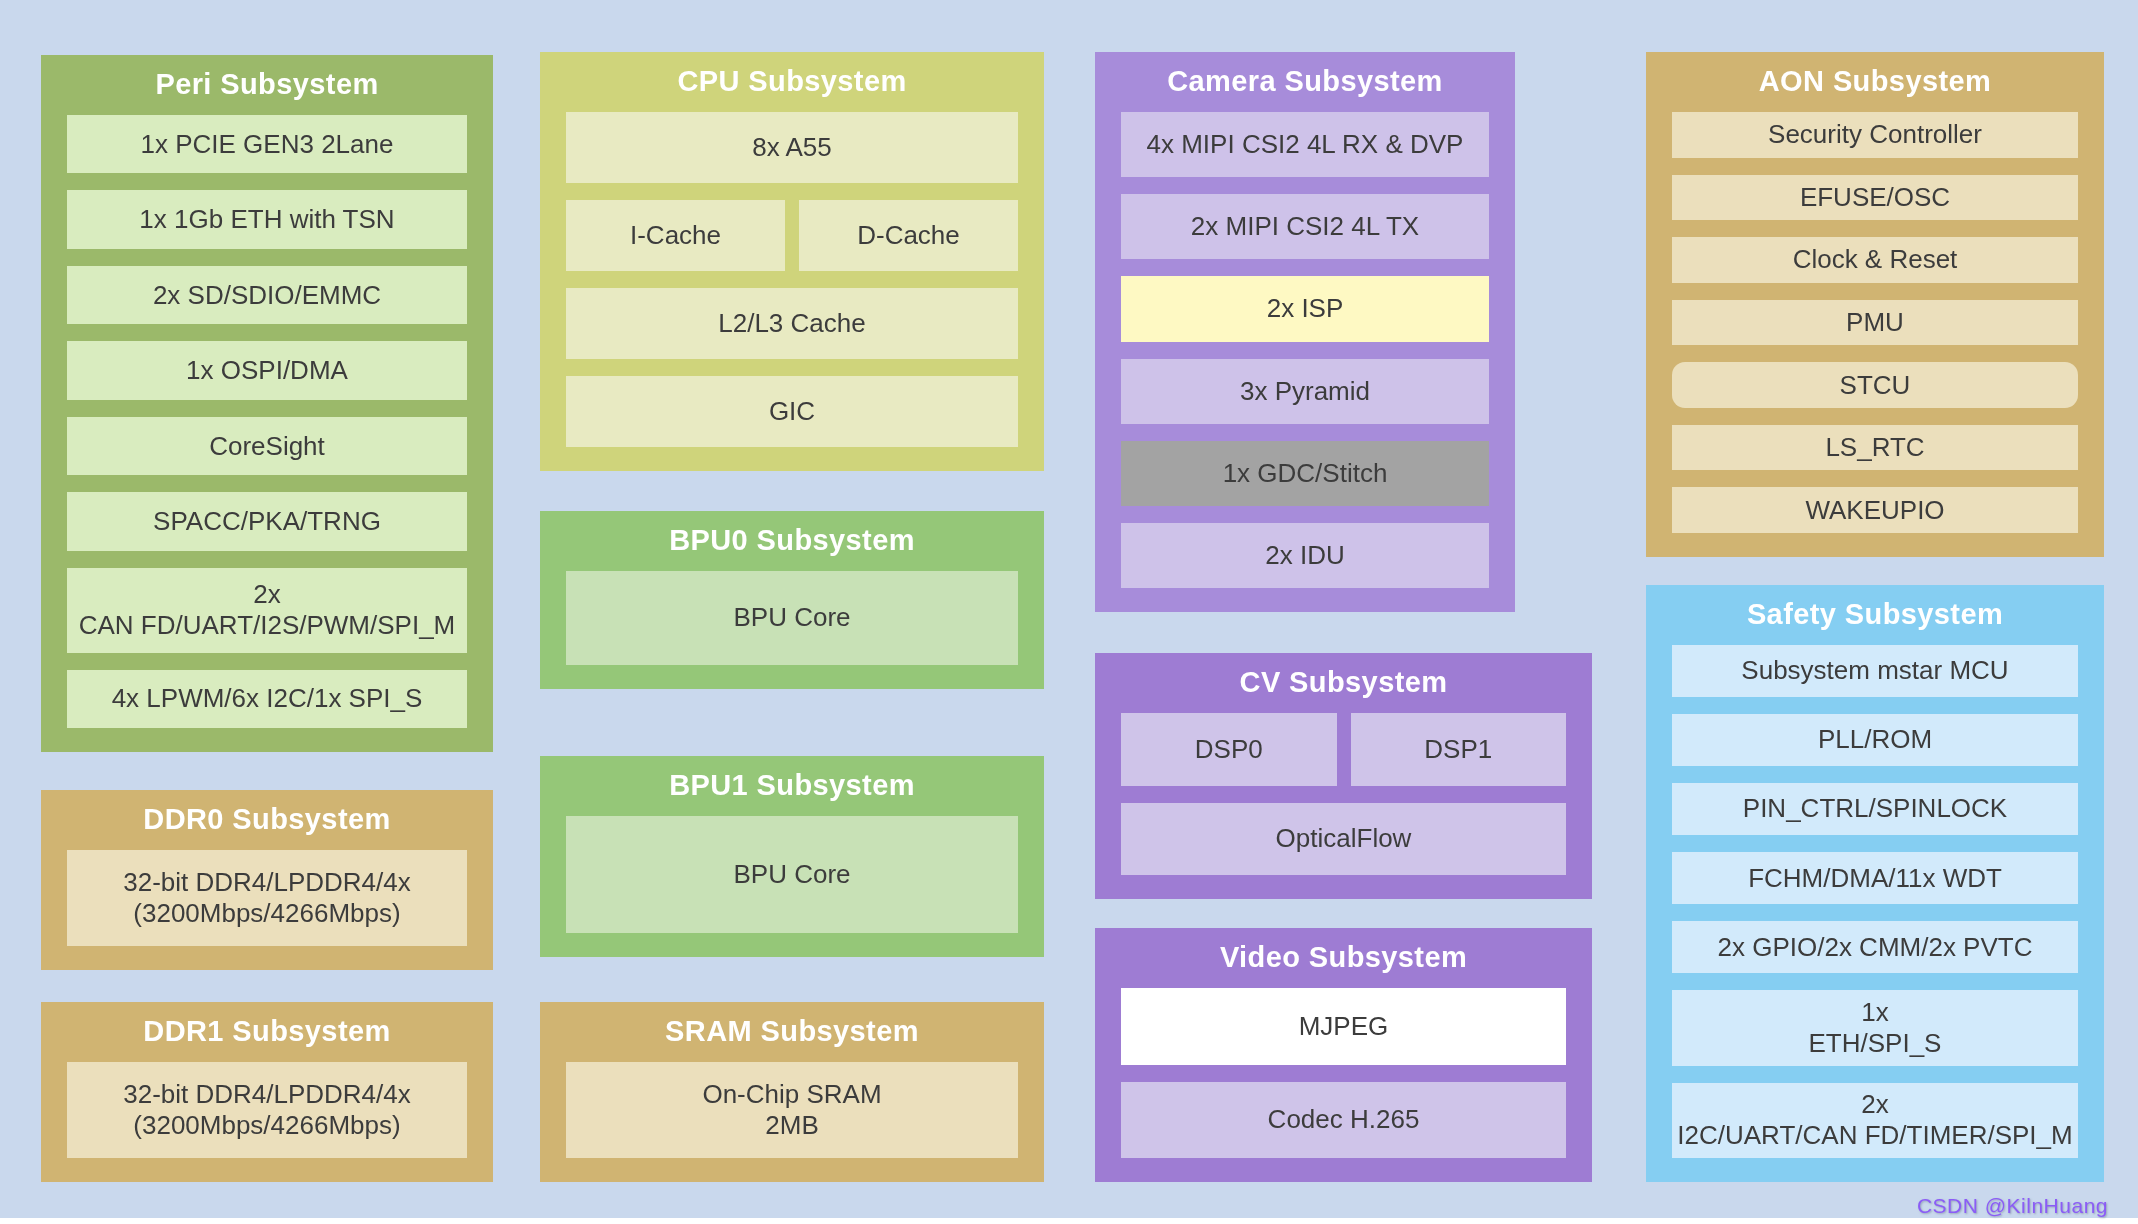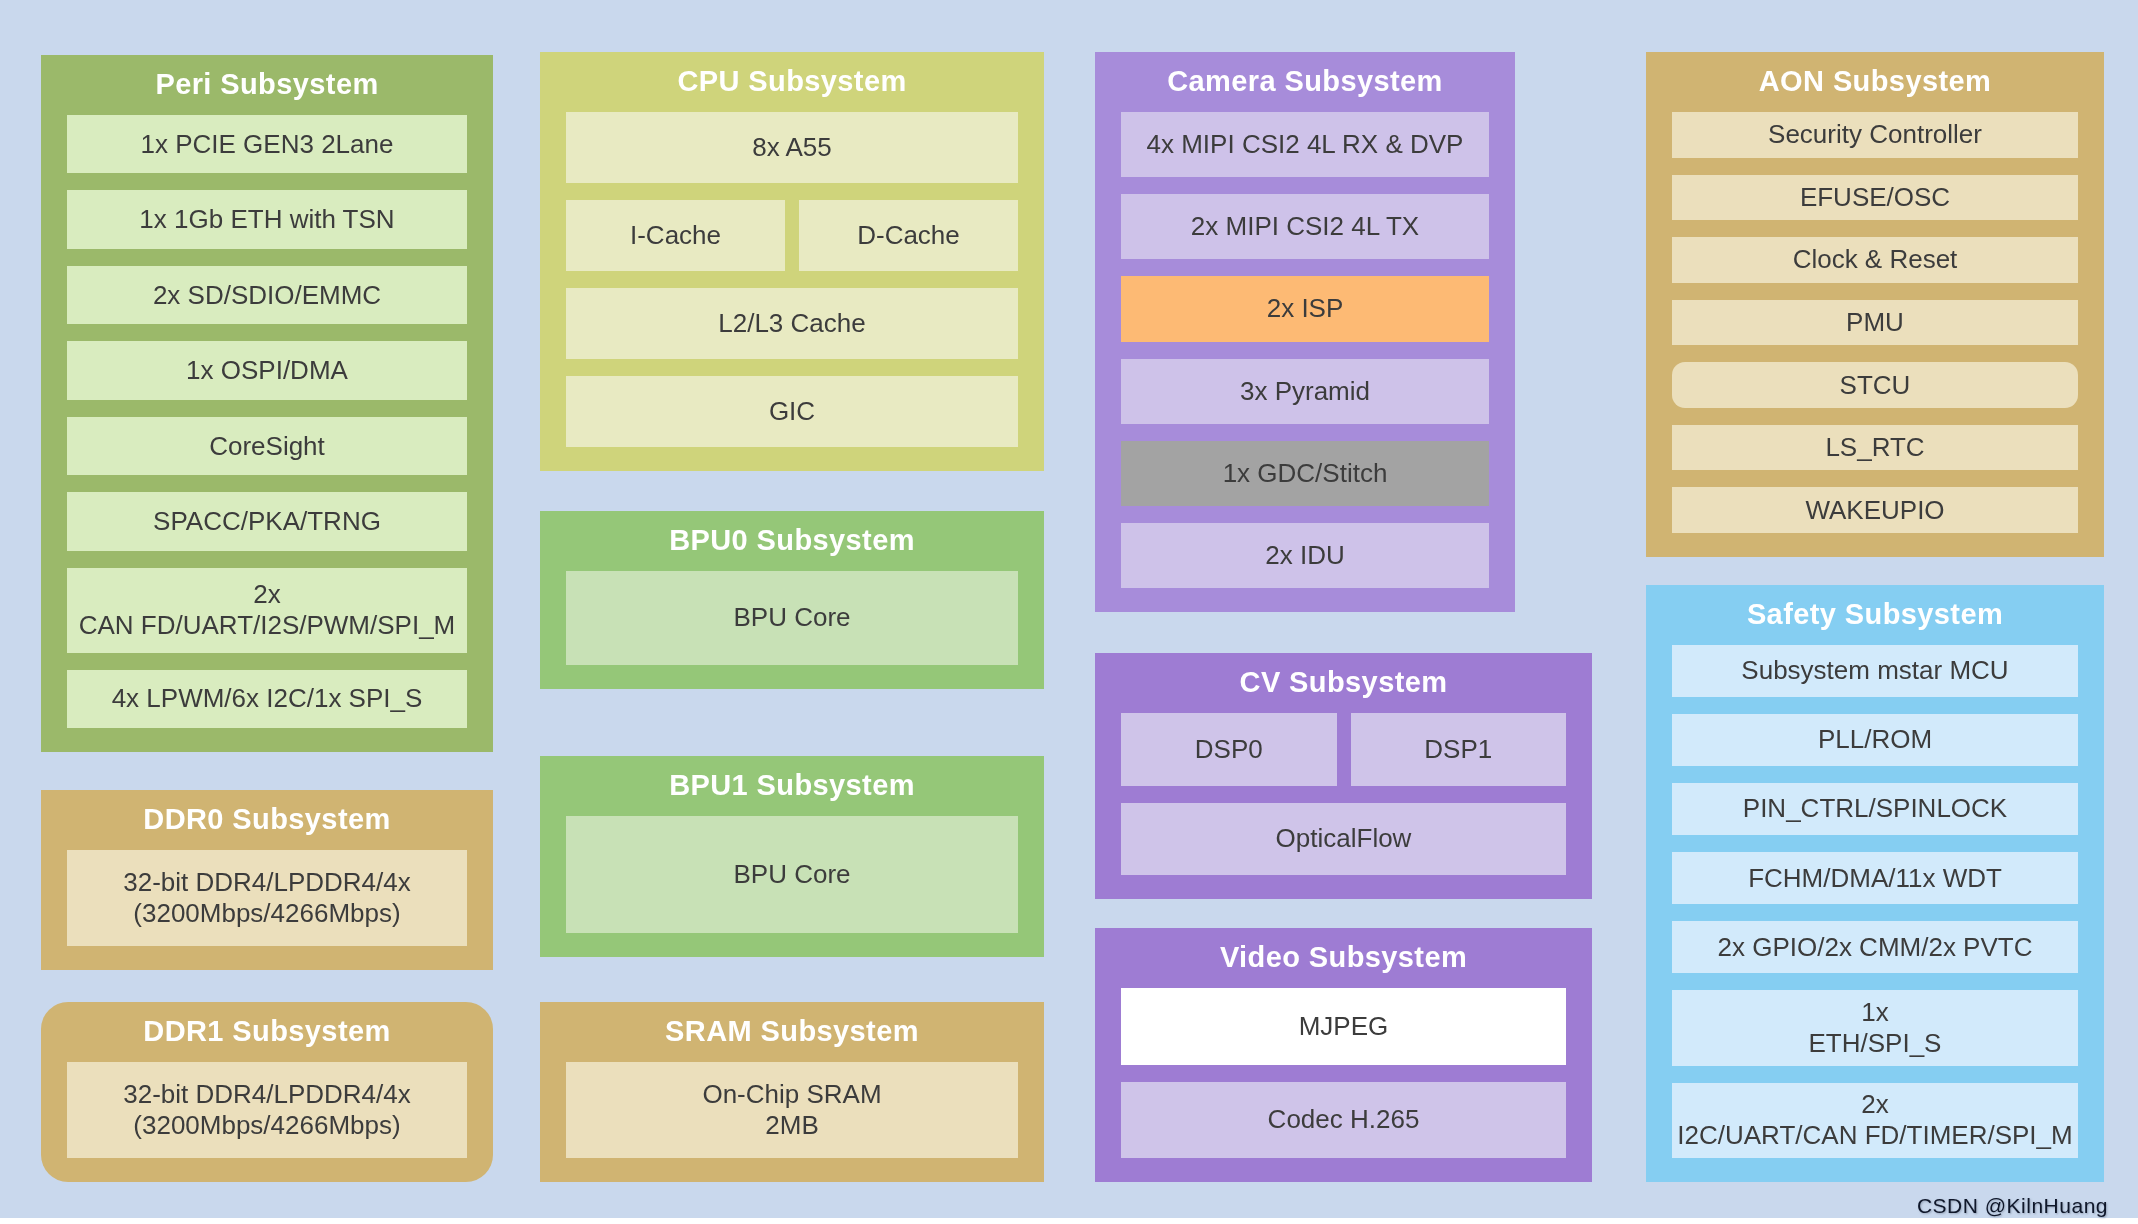--- a/index.html
+++ b/index.html
@@ -36,21 +36,21 @@
   .block-cell {
     flex:1 1 0;
     display:flex; align-items:center; justify-content:center;
     text-align:center;
     font-size:26px; color:#3c3c3c;
     white-space:pre-line; line-height:1.2;
   }
   .watermark {
     position:absolute; right:30px; bottom:6px;
     font-size:21px; letter-spacing:0.5px;
-    color:#0f172a;
+    color:#8b5cf6;
     text-shadow:1px 1px 2px rgba(108,120,142,0.55);
   }
 </style>
 </head>
 <body>
 
 <div class="canvas">
   <div class="canvas-bg"></div>
   <div class="watermark">CSDN @KilnHuang</div>
 <section class="block" style="left: 41px; top: 55px; width: 452px; height: 697px; background: rgb(155, 185, 106);">
@@ -85,21 +85,21 @@
     </section>
     <section class="block" style="left: 41px; top: 790px; width: 452px; height: 180px; background: rgb(208, 180, 114);">
       <h2 class="block-title">DDR0 Subsystem</h2>
       <div class="block-rows">
         <div class="block-row tall">
           <div class="block-cell" style="background: rgb(235, 223, 188);">32-bit DDR4/LPDDR4/4x
 (3200Mbps/4266Mbps)</div>
         </div>
       </div>
     </section>
-    <section class="block" style="left: 41px; top: 1002px; width: 452px; height: 180px; background: rgb(208, 180, 114); border-radius: 27px;">
+    <section class="block" style="left: 41px; top: 1002px; width: 452px; height: 180px; background: rgb(208, 180, 114);">
       <h2 class="block-title">DDR1 Subsystem</h2>
       <div class="block-rows">
         <div class="block-row tall">
           <div class="block-cell" style="background: rgb(235, 223, 188);">32-bit DDR4/LPDDR4/4x
 (3200Mbps/4266Mbps)</div>
         </div>
       </div>
     </section>
     <section class="block" style="left: 540px; top: 52px; width: 504px; height: 419px; background: rgb(207, 212, 123);">
       <h2 class="block-title">CPU Subsystem</h2>
@@ -147,21 +147,21 @@
     <section class="block" style="left: 1095px; top: 52px; width: 420px; height: 560px; background: rgb(167, 140, 218);">
       <h2 class="block-title">Camera Subsystem</h2>
       <div class="block-rows">
         <div class="block-row">
           <div class="block-cell" style="background: rgb(206, 194, 233);">4x MIPI CSI2 4L RX &amp; DVP</div>
         </div>
         <div class="block-row">
           <div class="block-cell" style="background: rgb(206, 194, 233);">2x MIPI CSI2 4L TX</div>
         </div>
         <div class="block-row">
-          <div class="block-cell" style="background: #fdba74;">2x ISP</div>
+          <div class="block-cell" style="background: #fef9c3;">2x ISP</div>
         </div>
         <div class="block-row">
           <div class="block-cell" style="background: rgb(206, 194, 233);">3x Pyramid</div>
         </div>
         <div class="block-row">
           <div class="block-cell" style="background: #a3a3a3;">1x GDC/Stitch</div>
         </div>
         <div class="block-row">
           <div class="block-cell" style="background: rgb(206, 194, 233);">2x IDU</div>
         </div>

